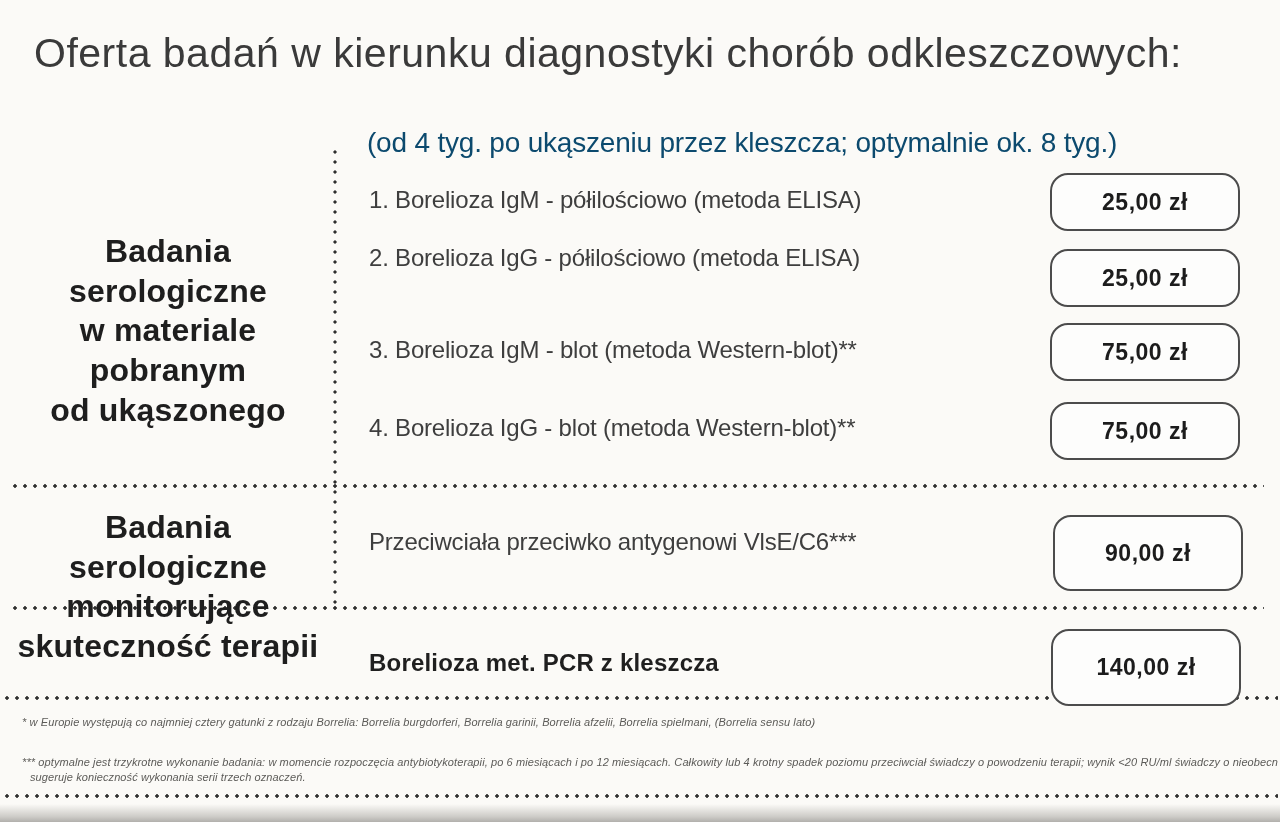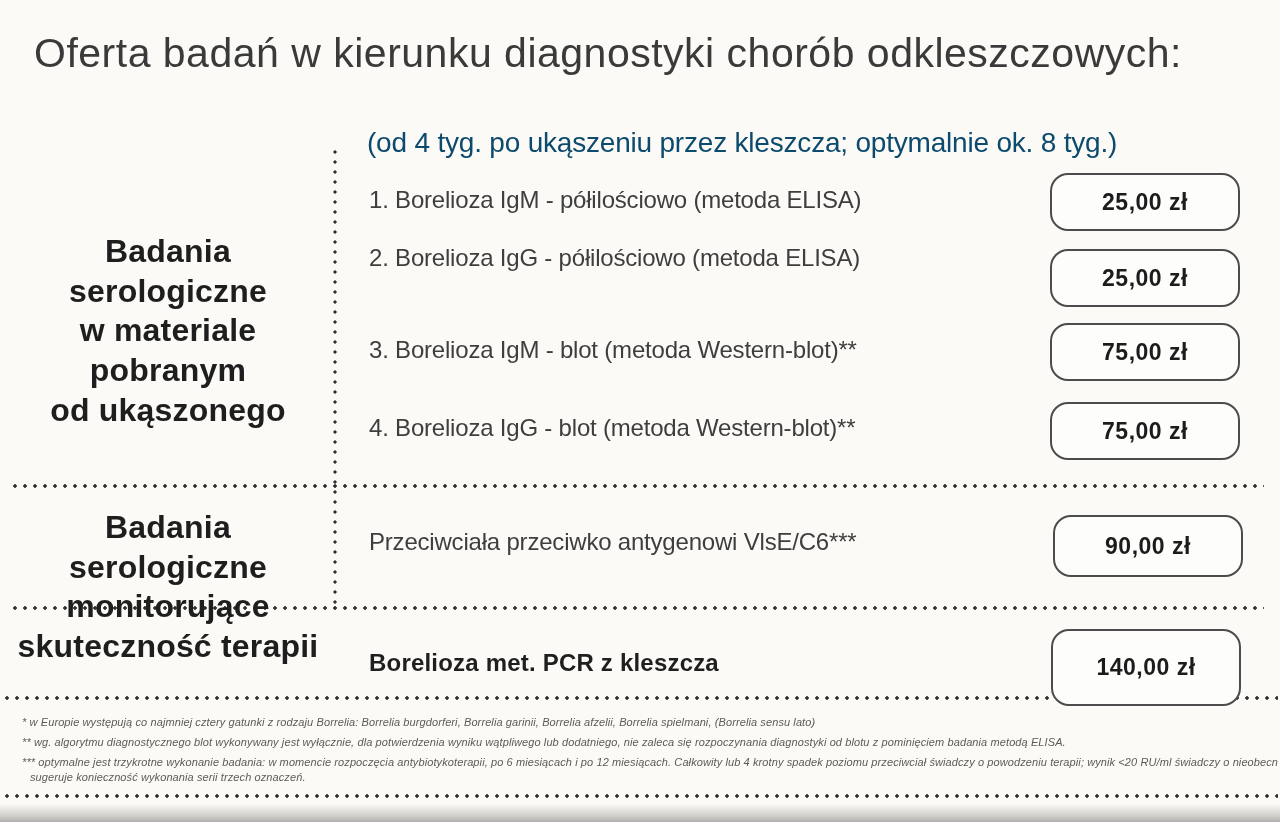--- a/index.html
+++ b/index.html
@@ -101,24 +101,23 @@
   <div class="row-name" style="top:414px;">4. Borelioza IgG - blot (metoda Western-blot)**</div>
   <div class="price-badge" style="left:1050px;top:402px;">75,00 zł</div>
 
   <div class="side-label" style="top:508px;">
     <div>Badania serologiczne</div>
     <div>monitorujące</div>
     <div>skuteczność terapii</div>
   </div>
 
   <div class="row-name" style="top:528px;">Przeciwciała przeciwko antygenowi VlsE/C6***</div>
-  <div class="price-badge" style="left:1053px;top:515px;height:62px;">90,00 zł</div>
+  <div class="price-badge" style="left:1053px;top:515px;height:76px;">90,00 zł</div>
 
   <div class="row-name bold" style="top:636px;">Borelioza met. PCR z kleszcza</div>
   <div class="price-badge" style="left:1051px;top:629px;height:77px;">140,00 zł</div>
 
   <div class="footnote" style="top:716px;">* w Europie występują co najmniej cztery gatunki z rodzaju Borrelia: Borrelia burgdorferi, Borrelia garinii, Borrelia afzelii, Borrelia spielmani, (Borrelia sensu lato)</div>
-  <div class="footnote" style="top:736px;">** wg. algorytmu diagnostycznego blot wykonywany jest wyłącznie, dla potwierdzenia wyniku wątpliwego lub dodatniego, nie zaleca się rozpoczynania diagnostyki od blotu z pominięciem badania metodą ELISA.</div>
   <div class="footnote" style="top:756px;">*** optymalne jest trzykrotne wykonanie badania: w momencie rozpoczęcia antybiotykoterapii, po 6 miesiącach i po 12 miesiącach. Całkowity lub 4 krotny spadek poziomu przeciwciał świadczy o powodzeniu terapii; wynik &lt;20 RU/ml świadczy o nieobecności infekcji; wynik &gt; 100 RU/ml</div>
   <div class="footnote cont" style="top:771px;">sugeruje konieczność wykonania serii trzech oznaczeń.</div>
 
   <div class="scan-edge"></div>
 </div>
 
 </body></html>

